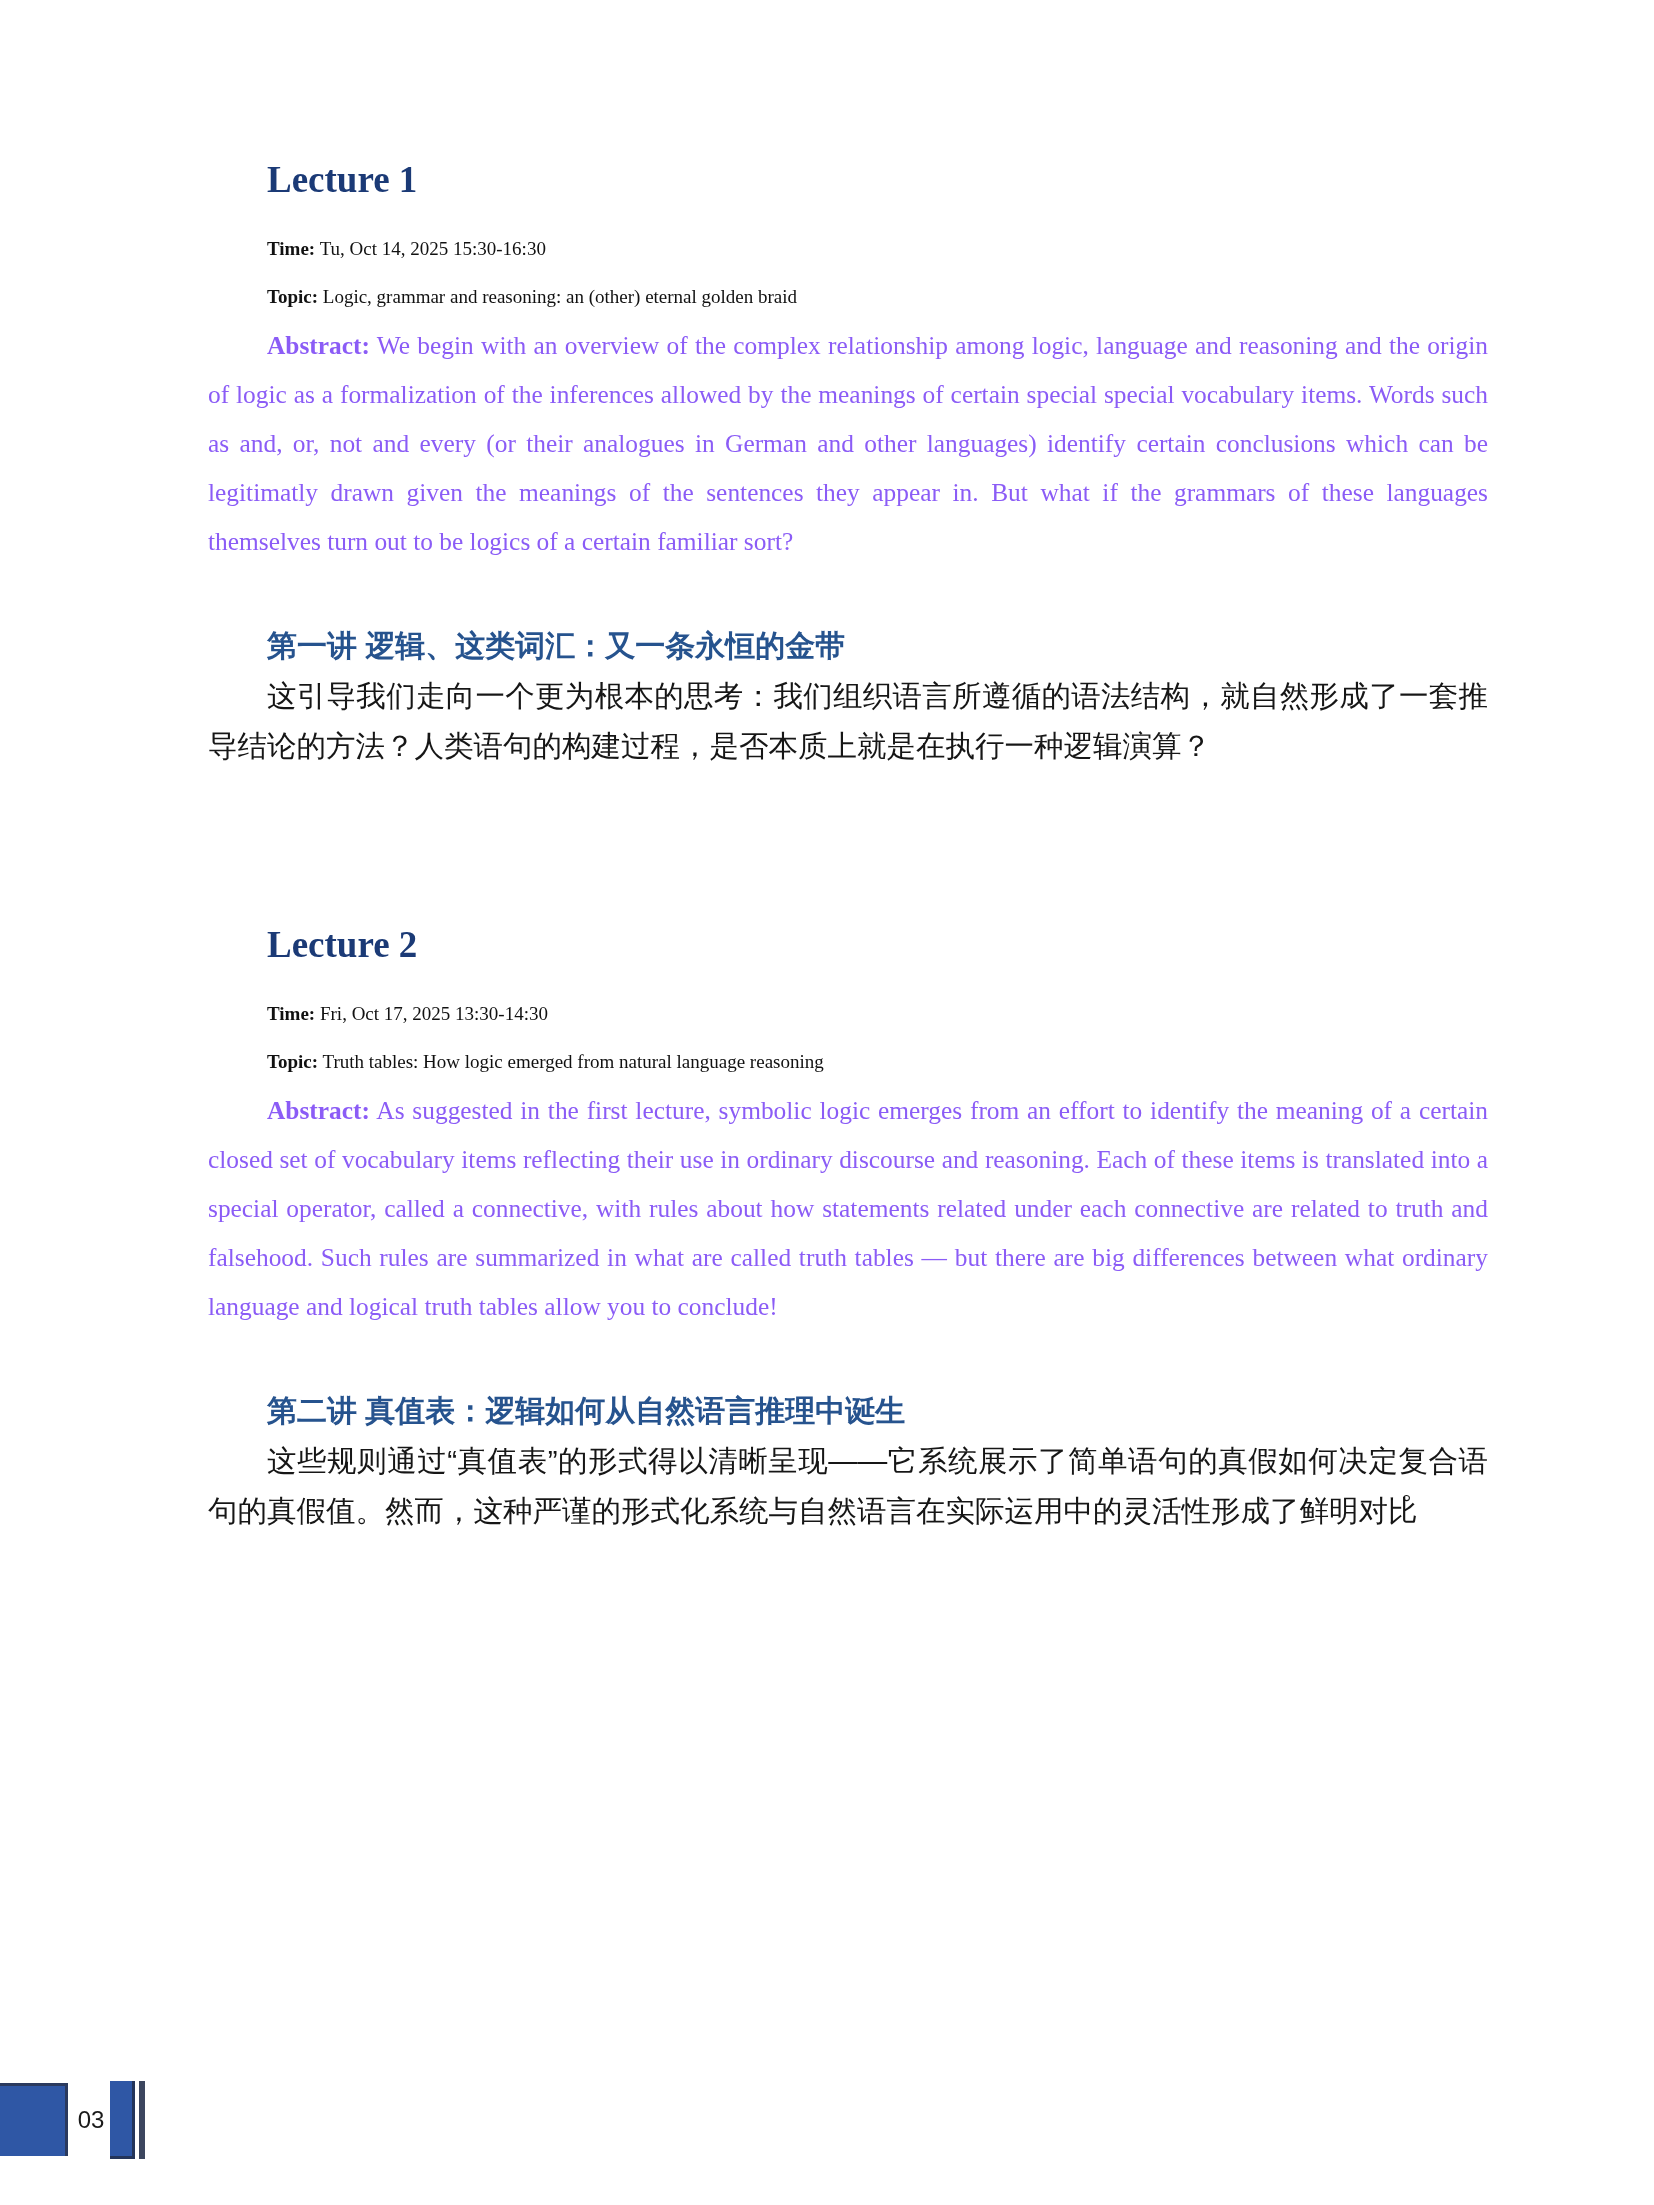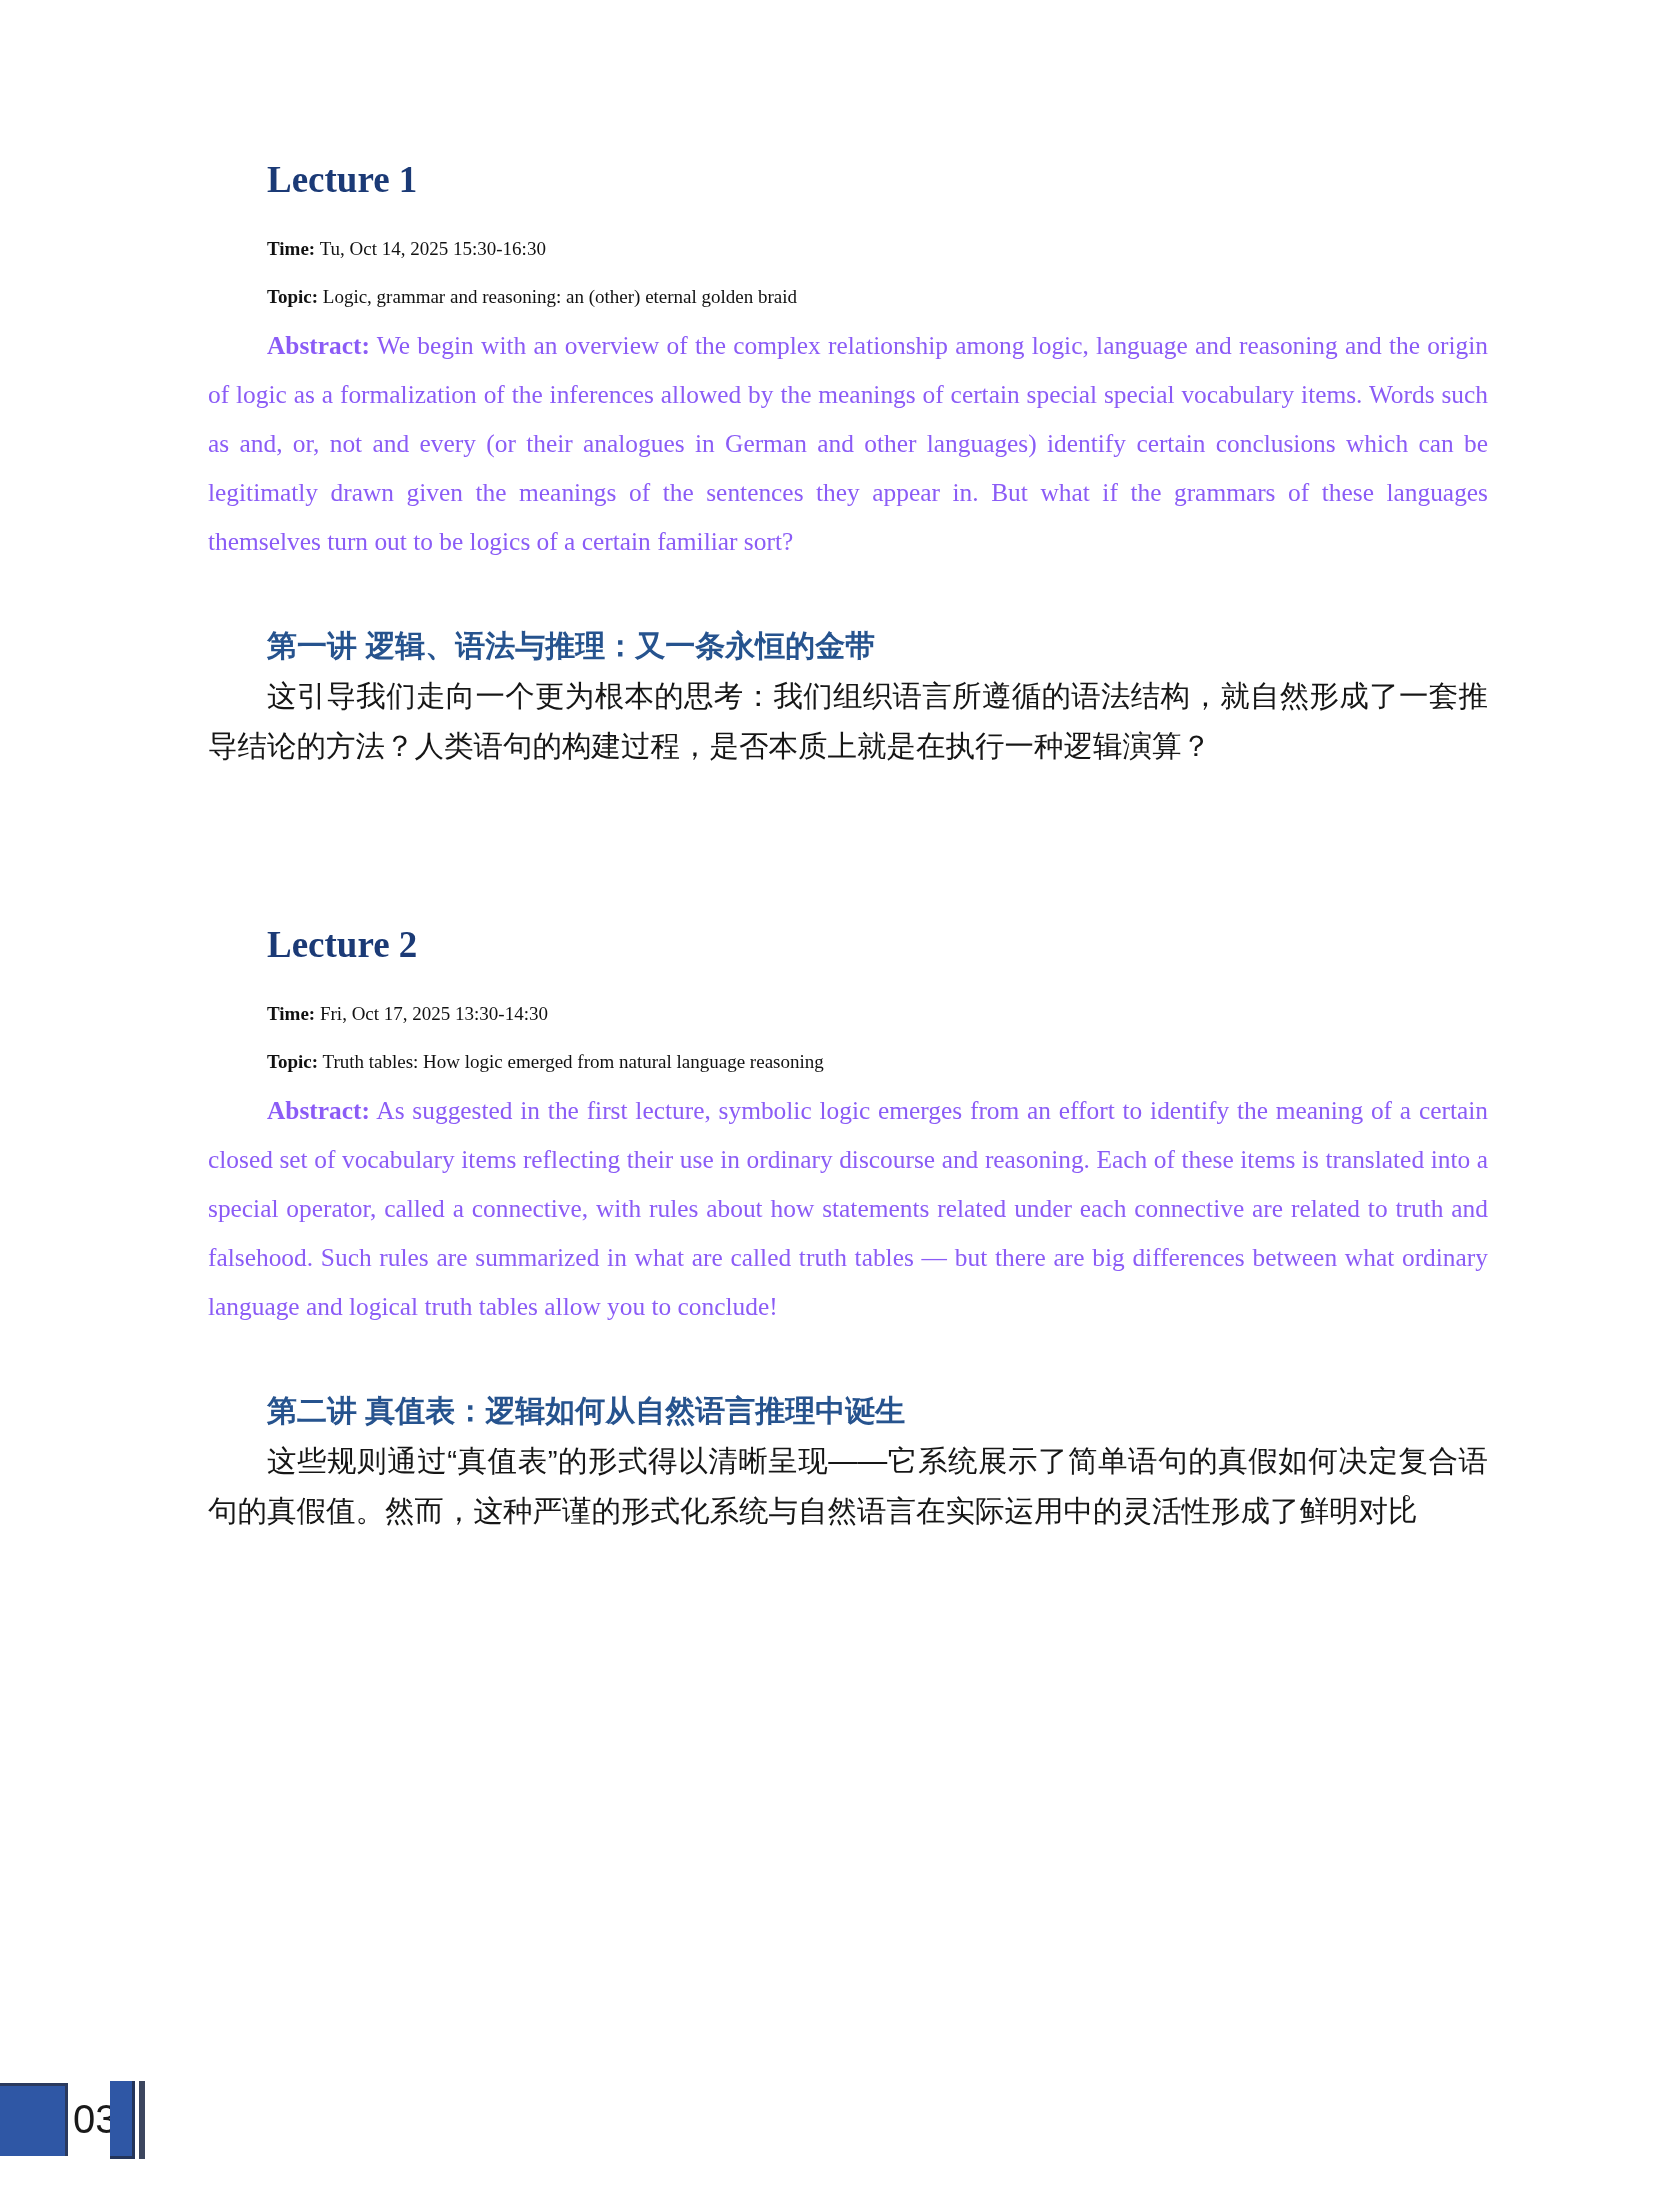--- a/index.html
+++ b/index.html
@@ -54,21 +54,21 @@
 
   .footer { position:absolute; left:0; top:2081px; height:78px; }
   .footer-block-large {
     position:absolute; left:0; top:1.6px; width:68px; height:73px;
     background:#2f57a5;
     border-top:3.2px solid #2b3a5e; border-right:3.2px solid #2b3a5e;
   }
   .page-number {
     position:absolute; left:73px; top:1.6px; width:36px; height:73px;
     font-family:"Liberation Sans","DejaVu Sans",sans-serif;
-    font-size:40px; font-weight:500; color:#1a1a1a;
+    font-size:24px; font-weight:500; color:#1a1a1a;
     line-height:73px; text-align:center;
   }
   .footer-bar-medium {
     position:absolute; left:110px; top:0; width:25px; height:78px;
     background:#2f57a5;
     border-right:3.2px solid #24355a; border-bottom:3.2px solid #24355a;
   }
   .footer-bar-thin {
     position:absolute; left:139px; top:0; width:5.7px; height:78px;
     background:#3c465f;
@@ -82,21 +82,21 @@
 
     <section class="section-1">
       <h1 class="lec-title">Lecture 1</h1>
 
       <p class="meta-line"><span class="lbl">Time:</span> <span>Tu, Oct 14, 2025 15:30-16:30</span></p>
 
       <p class="meta-line"><span class="lbl">Topic:</span> <span>Logic, grammar and reasoning: an (other) eternal golden braid</span></p>
 
       <p class="abstract"><span class="lbl">Abstract:</span> <span>We begin with an overview of the complex relationship among logic, language and reasoning and the origin of logic as a formalization of the inferences allowed by the meanings of certain special special vocabulary items. Words such as and, or, not and every (or their analogues in German and other languages) identify certain conclusions which can be legitimatly drawn given the meanings of the sentences they appear in. But what if the grammars of these languages themselves turn out to be logics of a certain familiar sort?</span></p>
 
-      <h2 class="cn-heading">第一讲 逻辑、语法与推理：又一条永恒的金带</h2>
+      <h2 class="cn-heading">第一讲 逻辑、这类词汇：又一条永恒的金带</h2>
       <p class="cn cont">这引导我们走向一个更为根本的思考：我们组织语言所遵循的语法结构，就自然形成了一套推导结论的方法？人类语句的构建过程，是否本质上就是在执行一种逻辑演算？</p>
     </section>
 
     <section class="section-2">
       <h1 class="lec-title">Lecture 2</h1>
 
       <p class="meta-line"><span class="lbl">Time:</span> <span>Fri, Oct 17, 2025 13:30-14:30</span></p>
 
       <p class="meta-line"><span class="lbl">Topic:</span> <span>Truth tables: How logic emerged from natural language reasoning</span></p>
 

